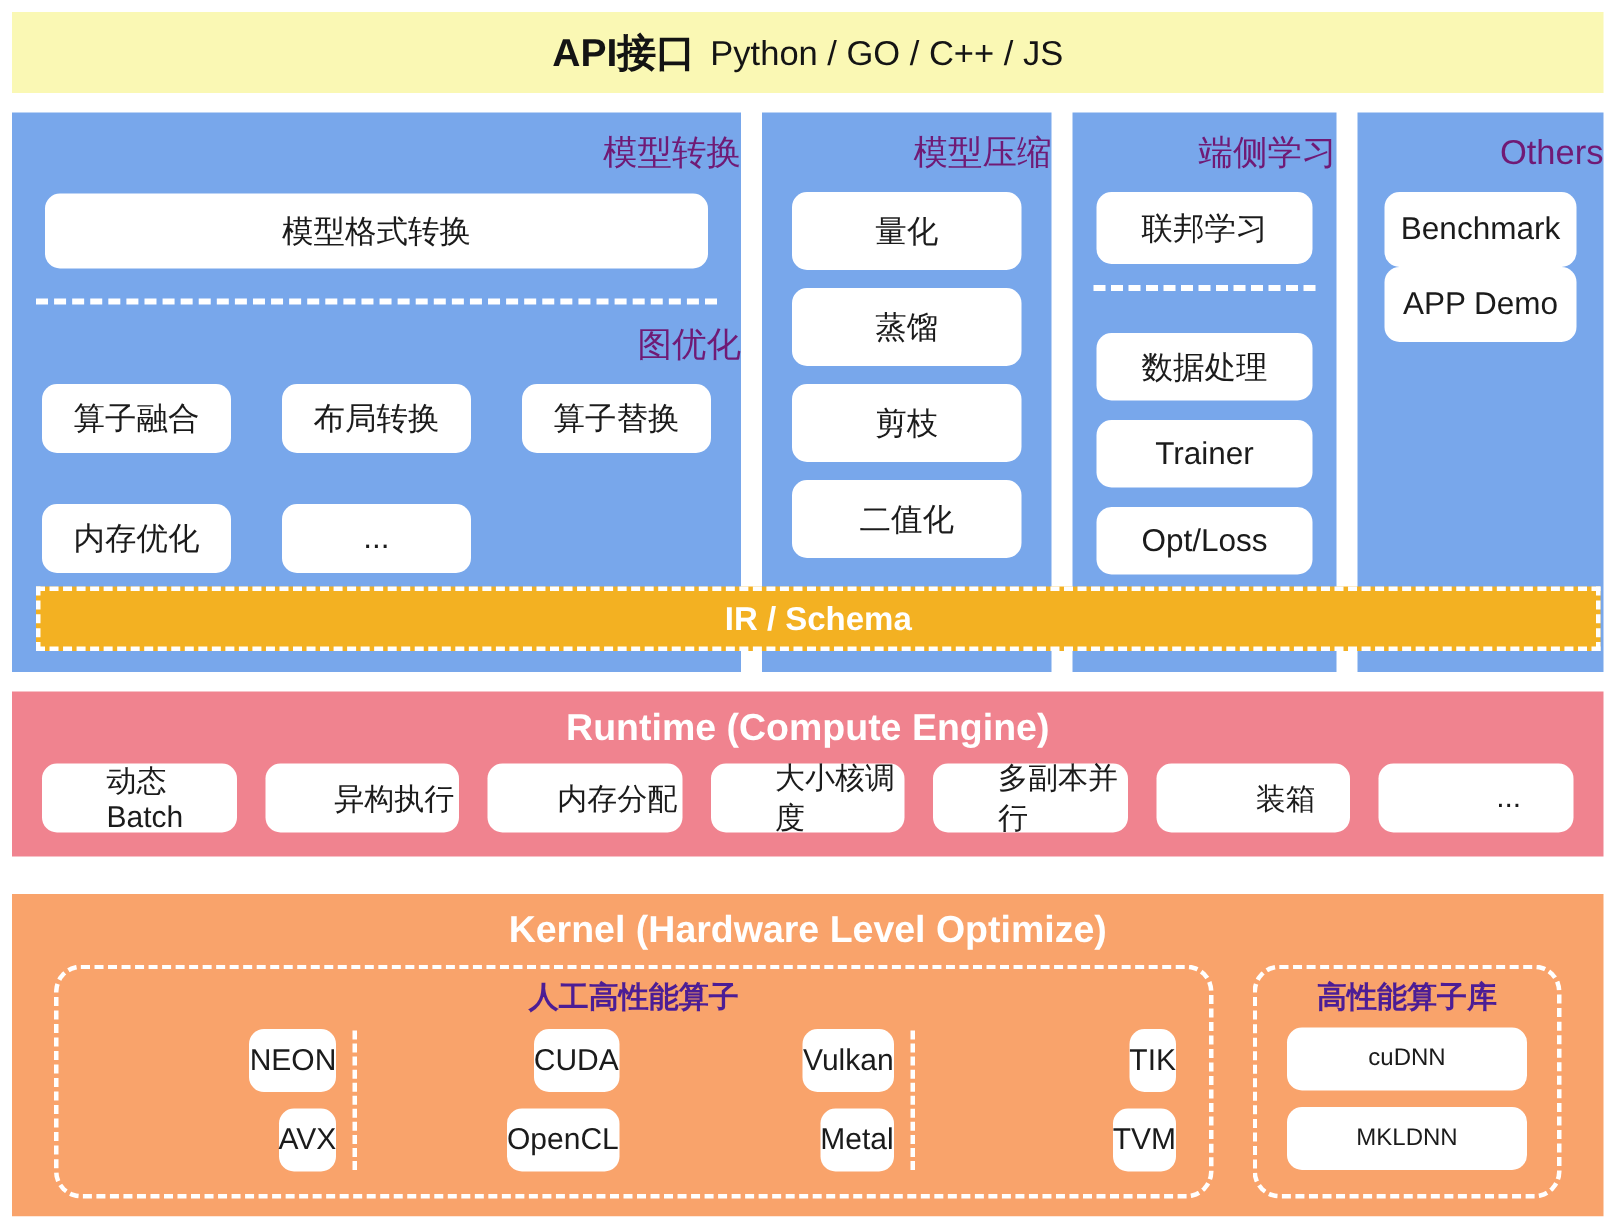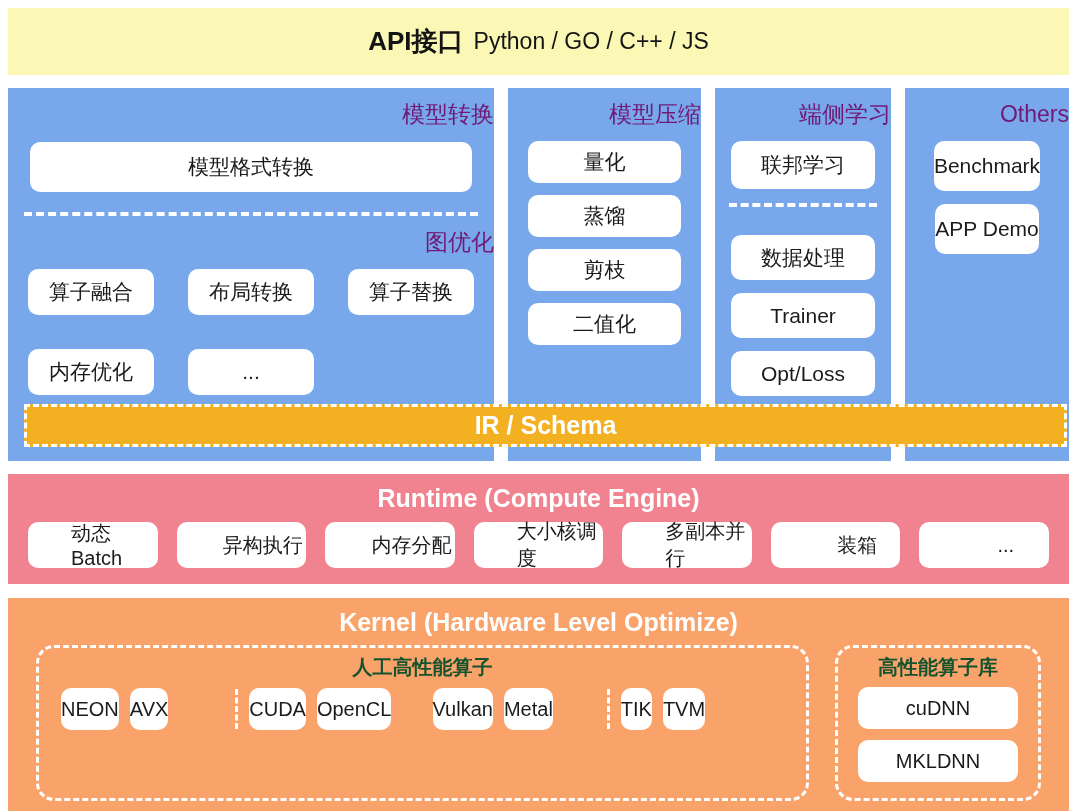--- a/index.html
+++ b/index.html
@@ -6,21 +6,21 @@
   html, body { background: #ffffff; }
   body {
     width: 1077px; height: 811px;
     font-family: "Liberation Sans", "DejaVu Sans", sans-serif;
     overflow: hidden;
   }
   .page { width: 1077px; height: 811px; padding: 8px; background: #ffffff; }
 
   
   .banner {
-    height: 67px; background: #FAF8B4;
+    height: 54px; background: #FAF8B4;
     display: flex; align-items: center; justify-content: center; gap: 10px;
     color: #141414;
   }
   .banner-bold { font-weight: bold; font-size: 26px; }
   .banner-rest { font-size: 23px; }
 
   
   .blue-row {
     position: relative;
     margin-top: 13px; height: 373px;
@@ -45,70 +45,70 @@
   .dash-h { border-top: 4px dashed #ffffff; margin: 20px 16px 0; }
   .dash-h-small { border-top: 4px dashed #ffffff; margin: 14px 14px 0; }
   .conv-grid {
     margin: 13px 20px 0;
     display: grid; grid-template-columns: repeat(3, 1fr);
     column-gap: 18px; row-gap: 16px; gap: 34px;
   }
   .conv-grid .wbox { height: 46px; }
 
   .stack { display: flex; flex-direction: column; gap: 12px; padding: 0 20px; margin-top: 13px; }
-  .stack .wbox { height: 42px; border-radius: 10px; }
+  .stack .wbox { height: 52px; border-radius: 10px; }
   .stack-learn { display: flex; flex-direction: column; gap: 13px; padding: 0 16px; margin-top: 28px; }
   .stack-learn .wbox { height: 45px; }
   .learn-top { margin: 13px 16px 0; height: 48px; }
-  .stack-others { display: flex; flex-direction: column; gap: 13px; padding: 0 18px; margin-top: 13px; align-items: center; }
+  .stack-others { display: flex; flex-direction: column; padding: 0 18px; margin-top: 13px; }
   .stack-others .wbox { height: 50px; }
 
   .ir-bar {
     position: absolute; left: 16px; right: 2px; bottom: 14px; height: 43px;
     background: #F3B122; border: 3px dashed #ffffff;
     display: flex; align-items: center; justify-content: center;
-    color: #ffffff; font-weight: bold; font-size: 25px;
+    color: #ffffff; font-weight: bold; font-size: 22px;
   }
 
   
   .runtime {
     margin-top: 13px; height: 110px; background: #F0838F;
     padding-top: 9px;
   }
   .layer-title {
     color: #ffffff; font-weight: bold; font-size: 25px;
     text-align: center; line-height: 30px;
   }
   .runtime-row {
     display: flex; gap: 19px; margin: 9px 20px 0;
   }
   .runtime-row .wbox { flex: 1; height: 46px; font-size: 20px; padding-left: 43px; }
 
   
   .kernel {
-    margin-top: 14px; height: 215px; background: #F9A36B;
+    margin-top: 25px; height: 215px; background: #F9A36B;
     padding-top: 9px;
   }
   .kernel-content { display: flex; gap: 26px; margin: 8px 28px 0; }
   .dashed-box {
     border: 3px dashed #ffffff; border-radius: 18px;
     padding: 6px 12px 14px; height: 156px;
   }
   .dashed-box.handcrafted { flex: 1; }
   .dashed-box.library { width: 206px; }
   .dashed-title {
-    color: #14532d; font-weight: bold; font-size: 20px;
+    color: #4c1d95; font-weight: bold; font-size: 20px;
     text-align: center; line-height: 26px;
   }
   .hand-grid { display: flex; margin-top: 7px; }
-  .kcol { flex: 1; display: flex; flex-direction: row; gap: 11px; padding: 1px 10px; align-items: flex-end; }
+  .kcol { flex: 1; display: flex; flex-direction: column; gap: 11px; padding: 1px 10px; align-items: flex-end; }
   .kcol .wbox { height: 42px; font-size: 20px; }
   .vsep { width: 0; border-left: 3px dashed #ffffff; margin: 2px 1px; }
   .lib-stack { display: flex; flex-direction: column; gap: 11px; padding: 0 8px; margin-top: 7px; }
-  .lib-stack .wbox { height: 42px; font-size: 20px; }
+  .lib-stack .wbox { height: 42px; font-size: 16px; }
 </style>
 </head>
 <body>
 
 <div class="page">
 
   <div class="banner">
     <span class="banner-bold">API接口</span>
     <span class="banner-rest">Python / GO / C++ / JS</span>
   </div>

